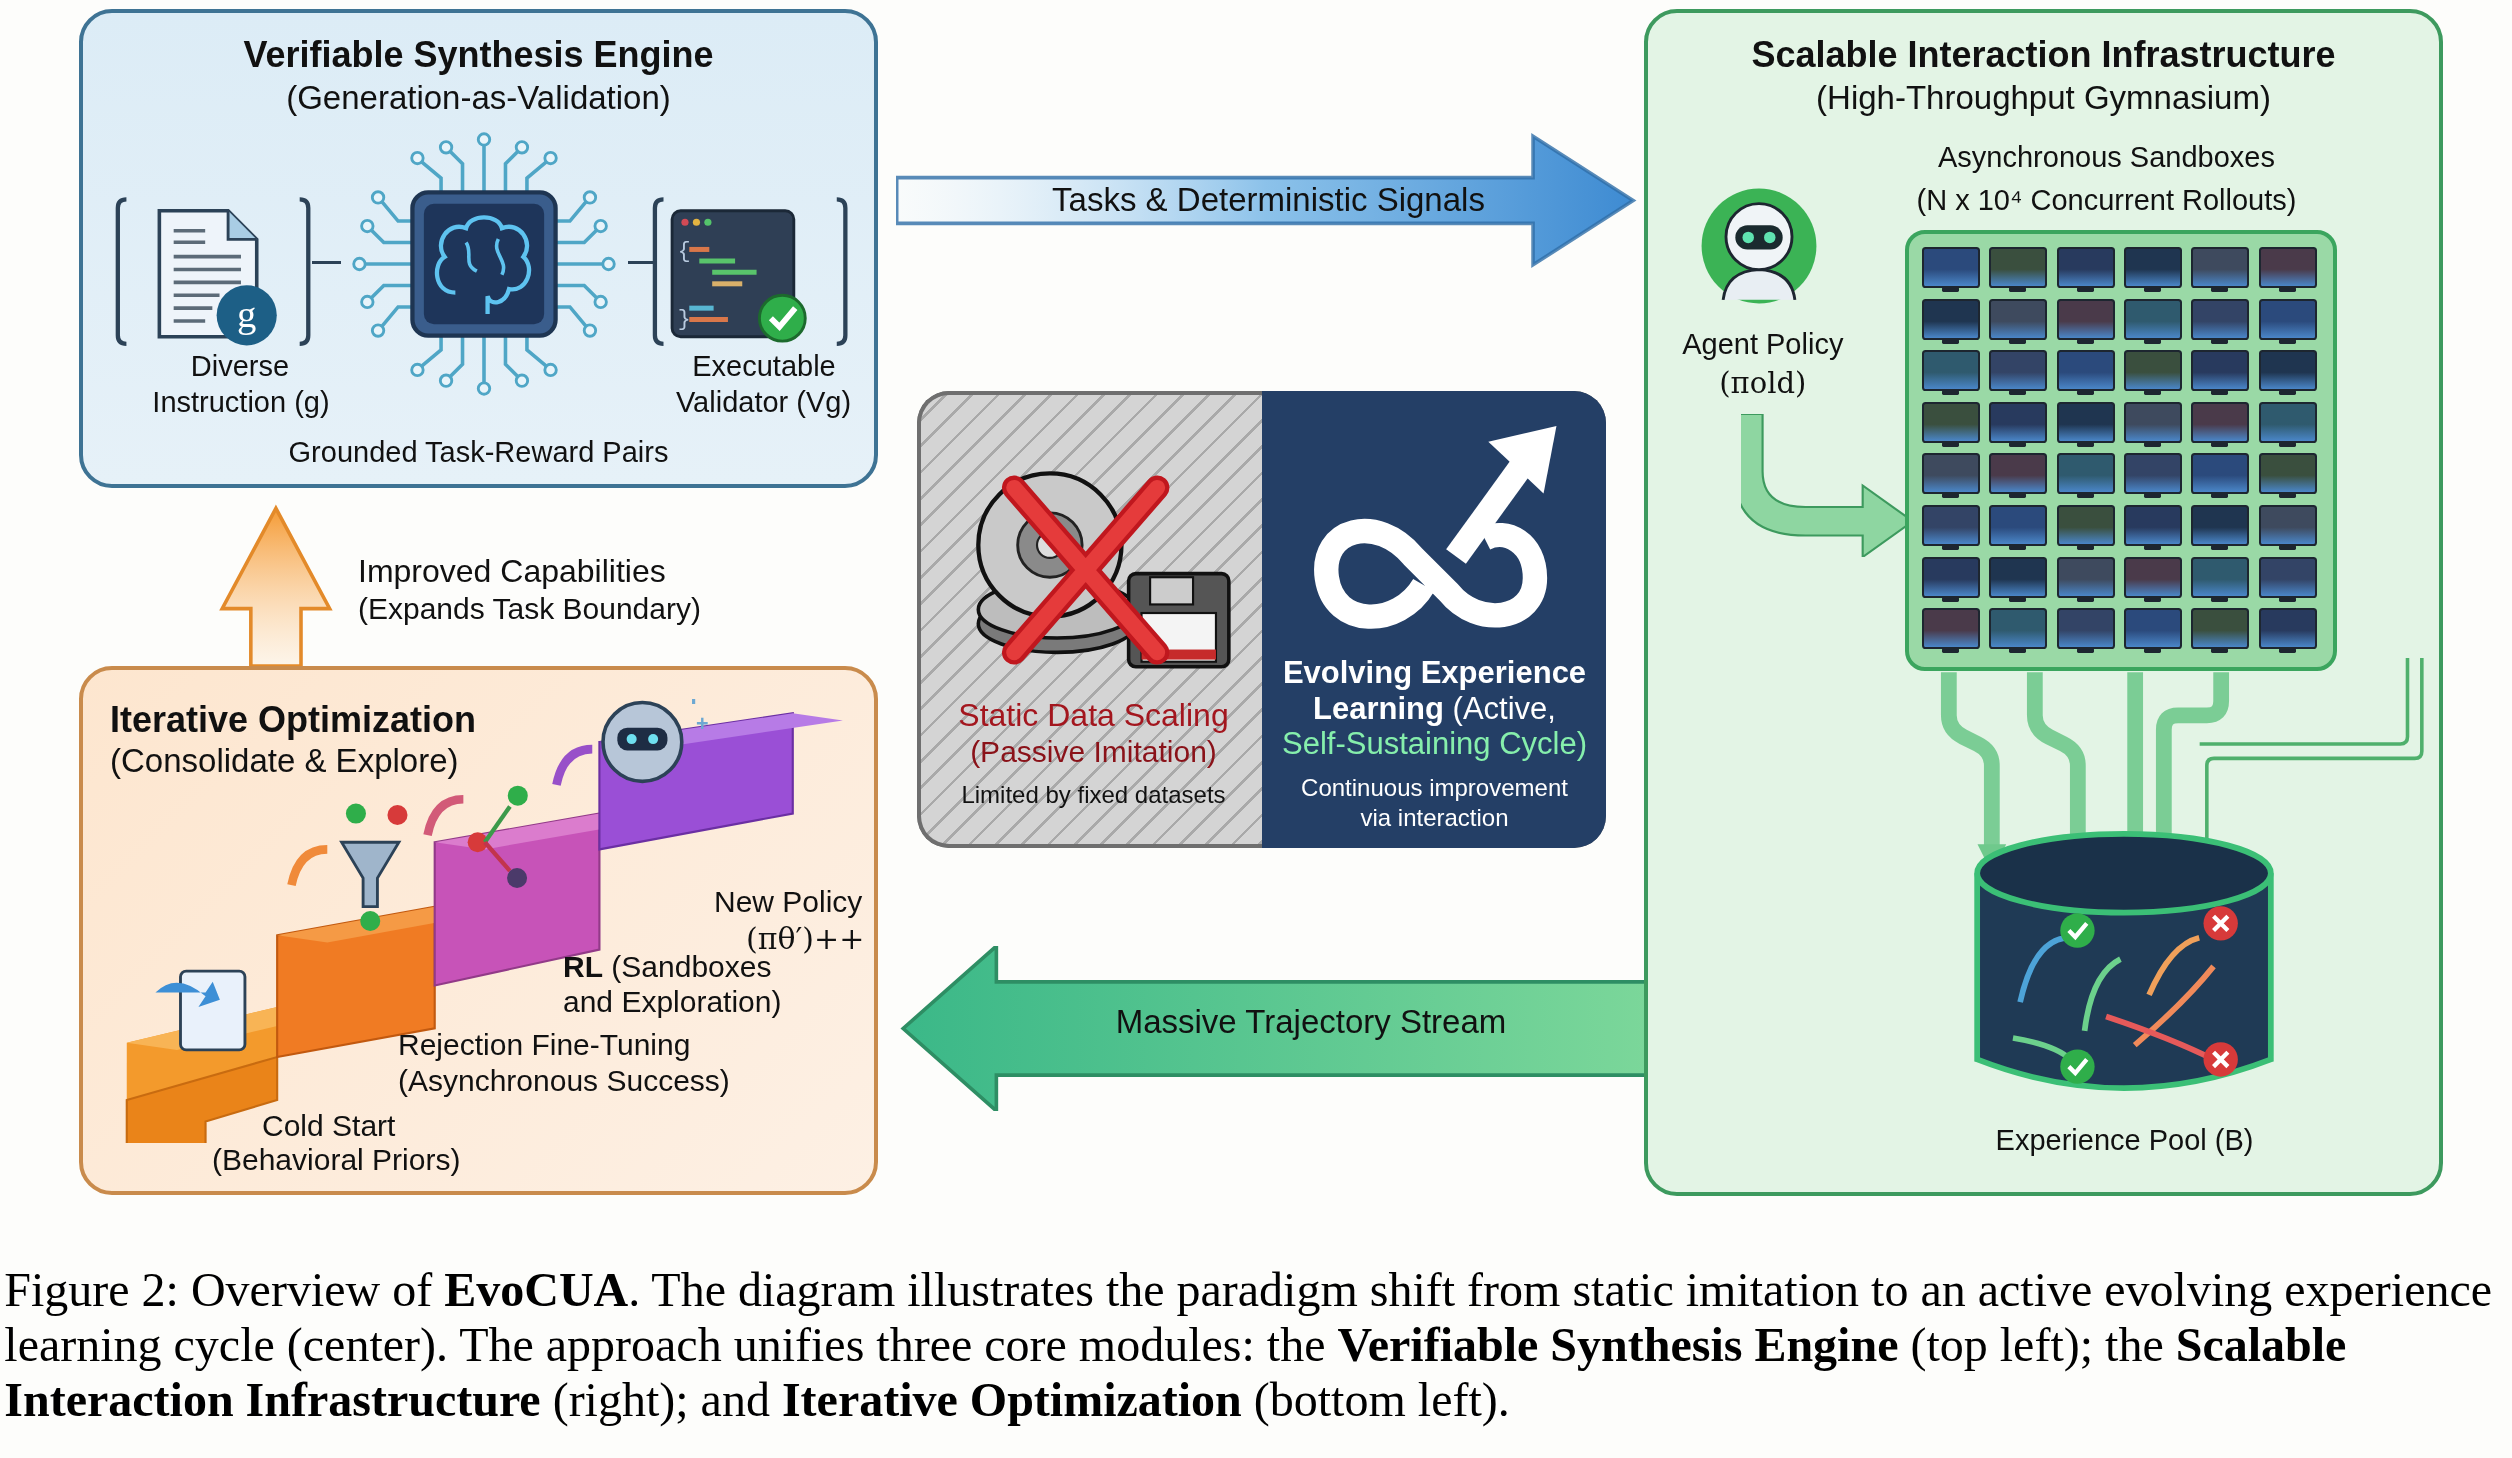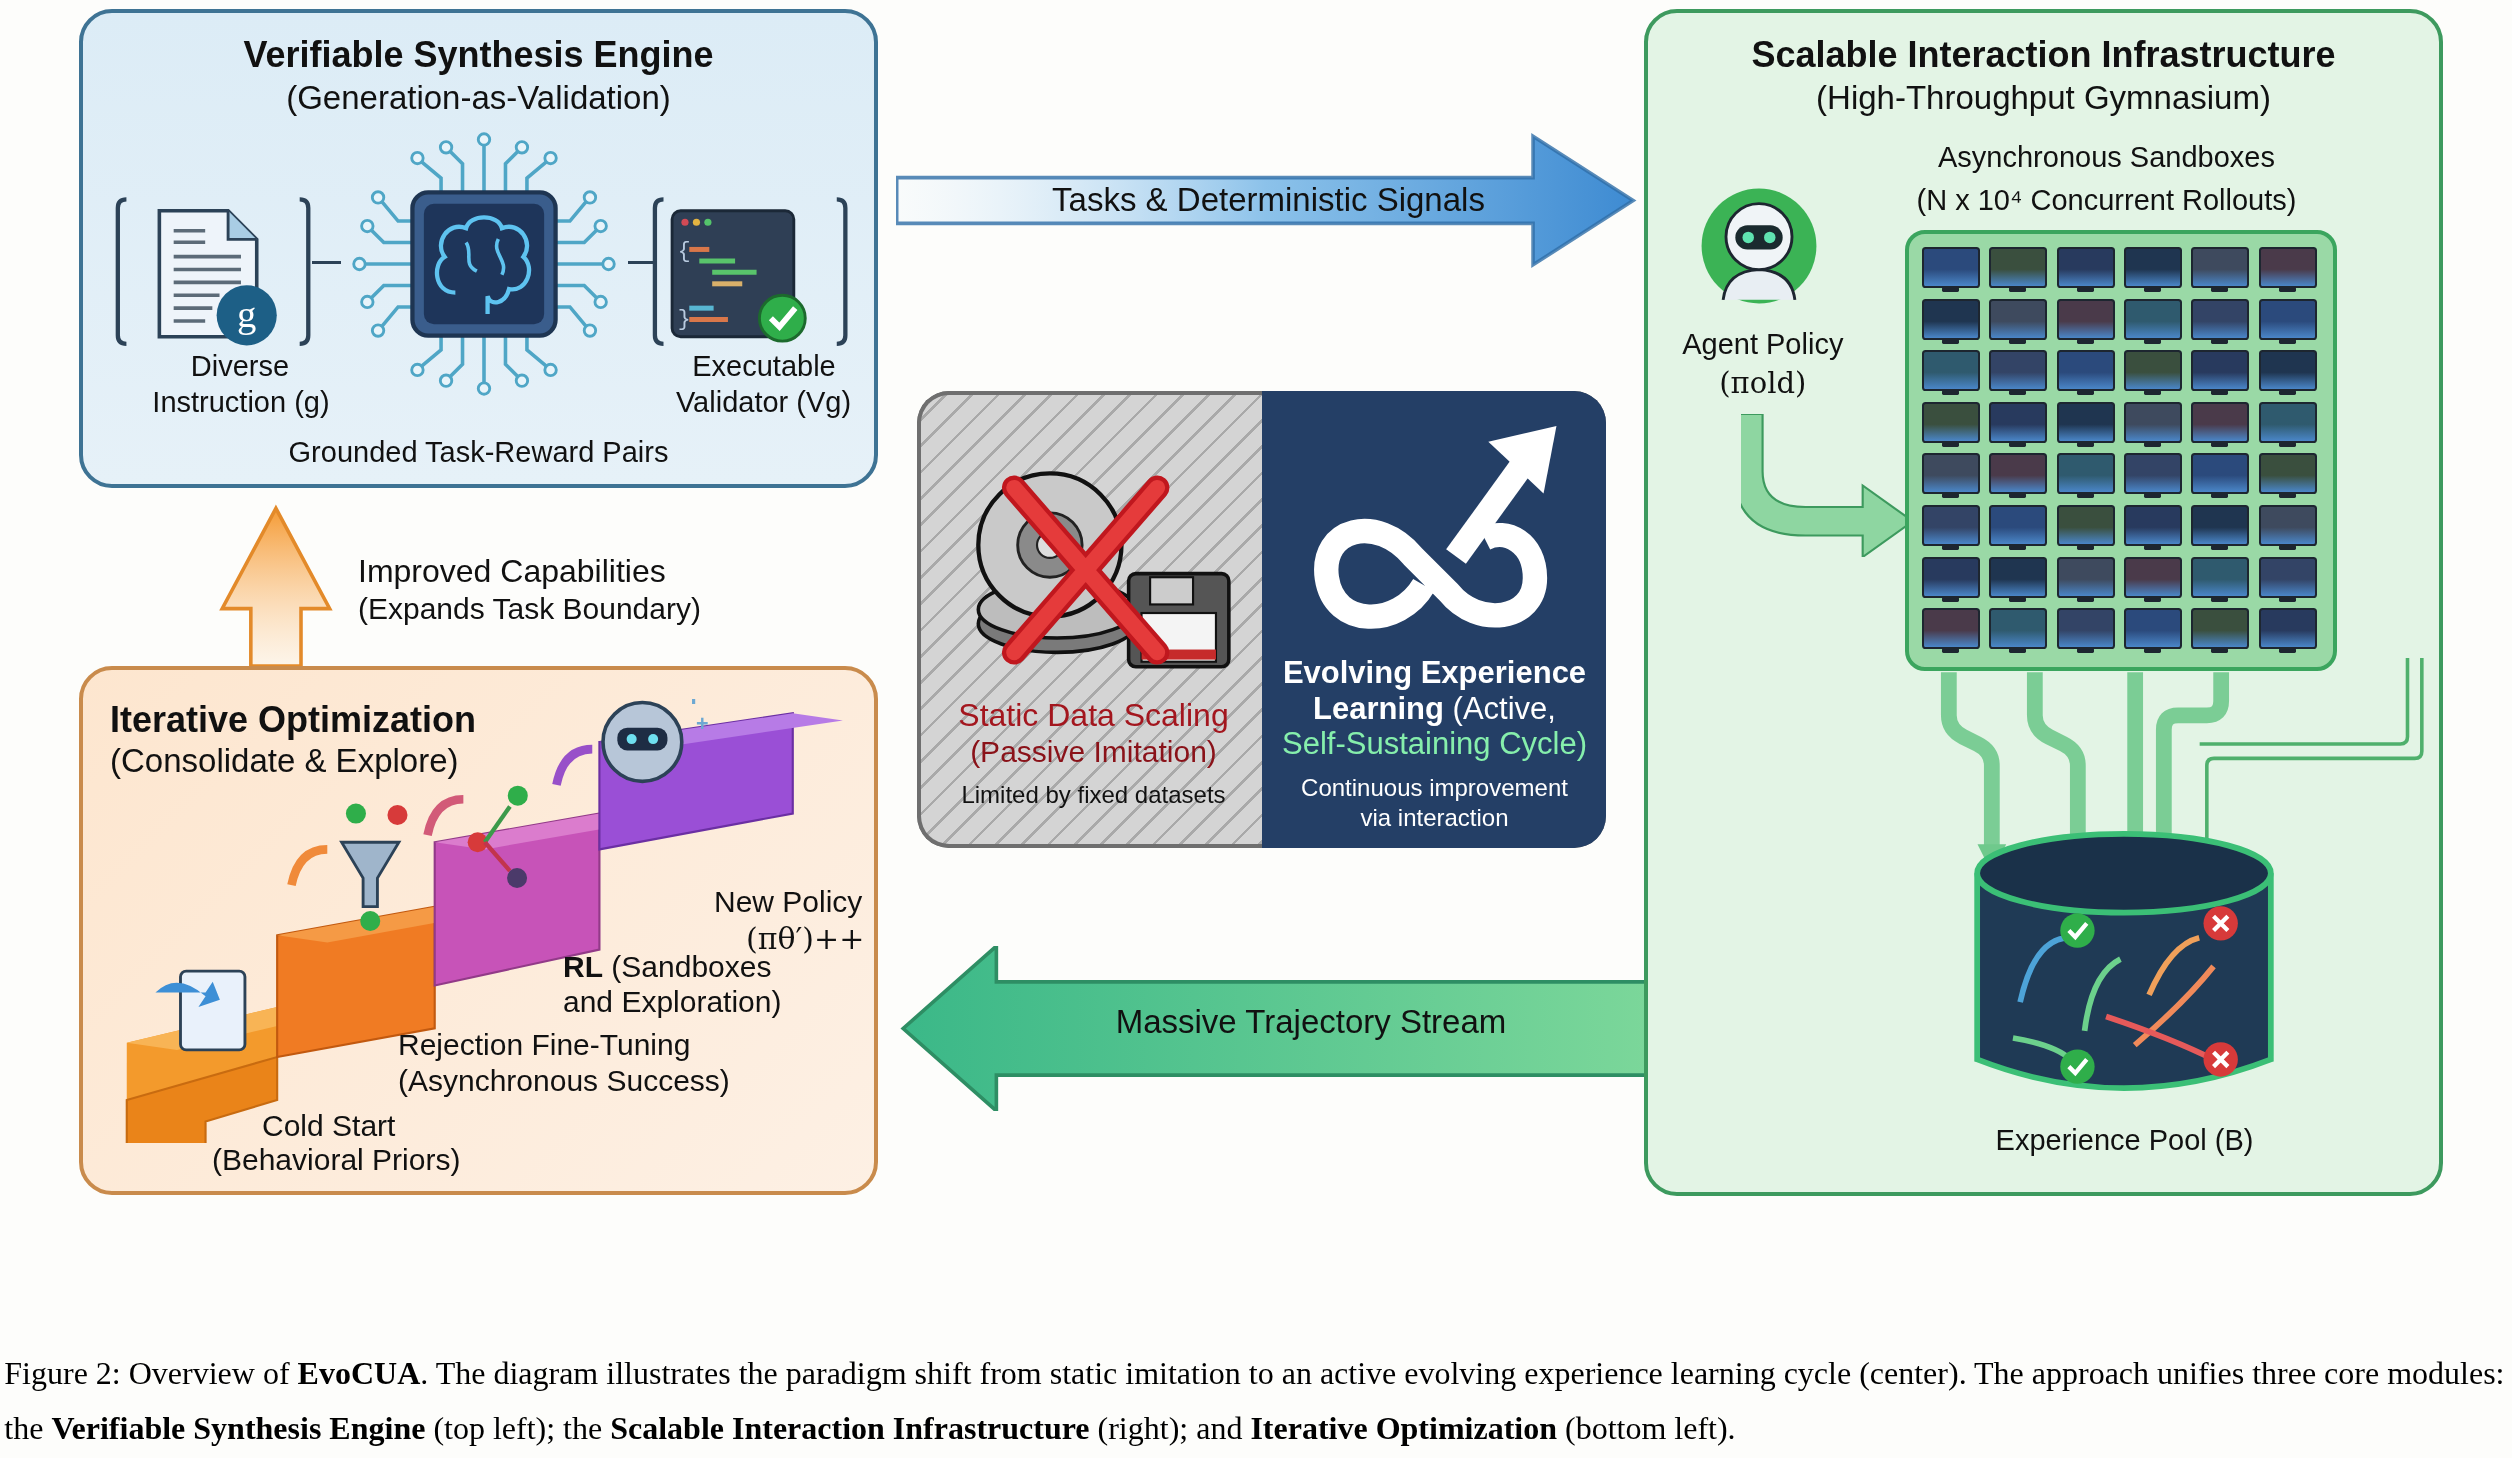--- a/index.html
+++ b/index.html
@@ -17,21 +17,21 @@
   
   #iter { left:79px; top:666px; width:799px; height:529px; background:linear-gradient(135deg,#fde6cf,#fdf0e4); border:4.3px solid #c98b4c; }
   
   #sii { left:1644px; top:8.6px; width:799px; height:1187px; background:#e3f4e5; border:4.3px solid #3d9a5e; }
 
   
   #center { left:917px; top:391px; width:689px; height:457px; border-radius:32px; overflow:hidden; box-shadow:0 0 0 4.3px #6f6f6f inset; }
   #static-half { position:absolute; left:0; top:0; width:345px; height:100%; background:repeating-linear-gradient(135deg,#d4d4d4 0 16px,#a9a9a9 16px 18.6px); border:4.3px solid #6f6f6f; border-right:none; border-radius:32px 0 0 32px; box-sizing:border-box; }
   #evolve-half { position:absolute; left:345px; top:0; width:345px; height:100%; background:#243f66; border-radius:0 32px 32px 0; }
 
-  .caption { position:absolute; left:4.3px; top:1346px; width:2504px; font-family:"Liberation Serif", serif; font-size:32px; line-height:55px; color:#000; }
+  .caption { position:absolute; left:4.3px; top:1262px; width:2504px; font-family:"Liberation Serif", serif; font-size:48px; line-height:55px; color:#000; }
   .caption b { font-weight:bold; }
 
   .monitor { position:absolute; width:57px; height:47px; }
   .monitor .scr { position:absolute; left:0; top:0; width:54px; height:37px; border:2.1px solid #1d2630; border-radius:3.6px; background:#2b3a5c; }
   .monitor .stand { position:absolute; left:20px; top:40px; width:17px; height:5.7px; background:#1d2630; border-radius:1.4px; }
 </style>
 </head>
 <body>
 
 <div id="vse" class="box">

